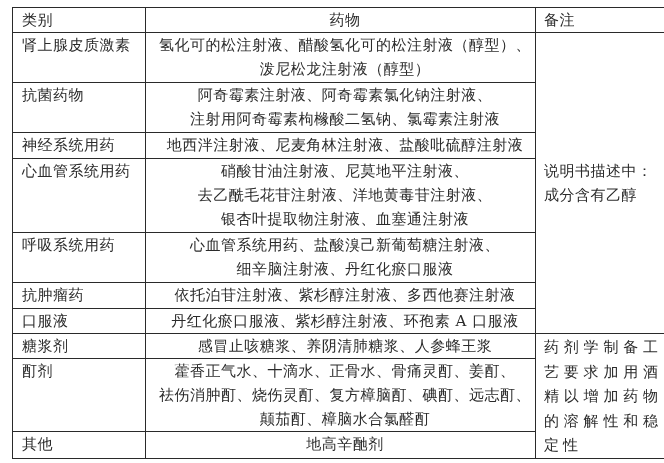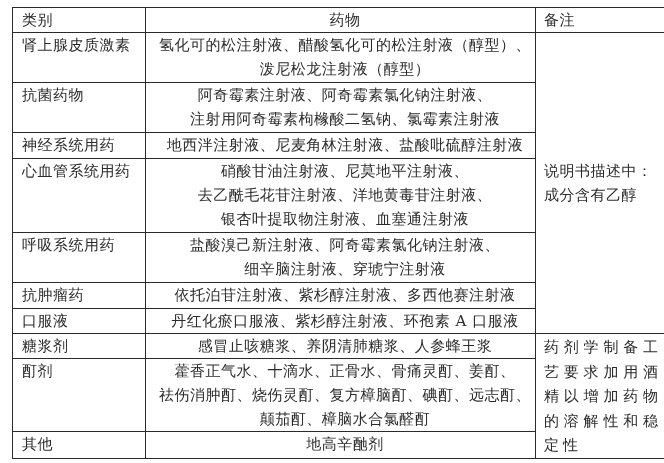--- a/index.html
+++ b/index.html
@@ -79,22 +79,22 @@
       <span class="ln">去乙酰毛花苷注射液、洋地黄毒苷注射液、</span>
       <span class="ln">银杏叶提取物注射液、血塞通注射液</span>
     </td>
   </tr>
 
   <tr style="height:50px">
     <td>
           <span class="ln">呼吸系统用药</span>
         </td>
     <td class="c2">
-      <span class="ln">盐酸溴己新注射液、阿奇霉素氯化钠注射液、</span>
-      <span class="ln">细辛脑注射液、穿琥宁注射液</span>
+      <span class="ln">心血管系统用药、盐酸溴己新葡萄糖注射液、</span>
+      <span class="ln">细辛脑注射液、丹红化瘀口服液</span>
     </td>
   </tr>
 
   <tr style="height:26px">
     <td>
           <span class="ln">抗肿瘤药</span>
         </td>
     <td class="c2">
       <span class="ln">依托泊苷注射液、紫杉醇注射液、多西他赛注射液</span>
     </td>

